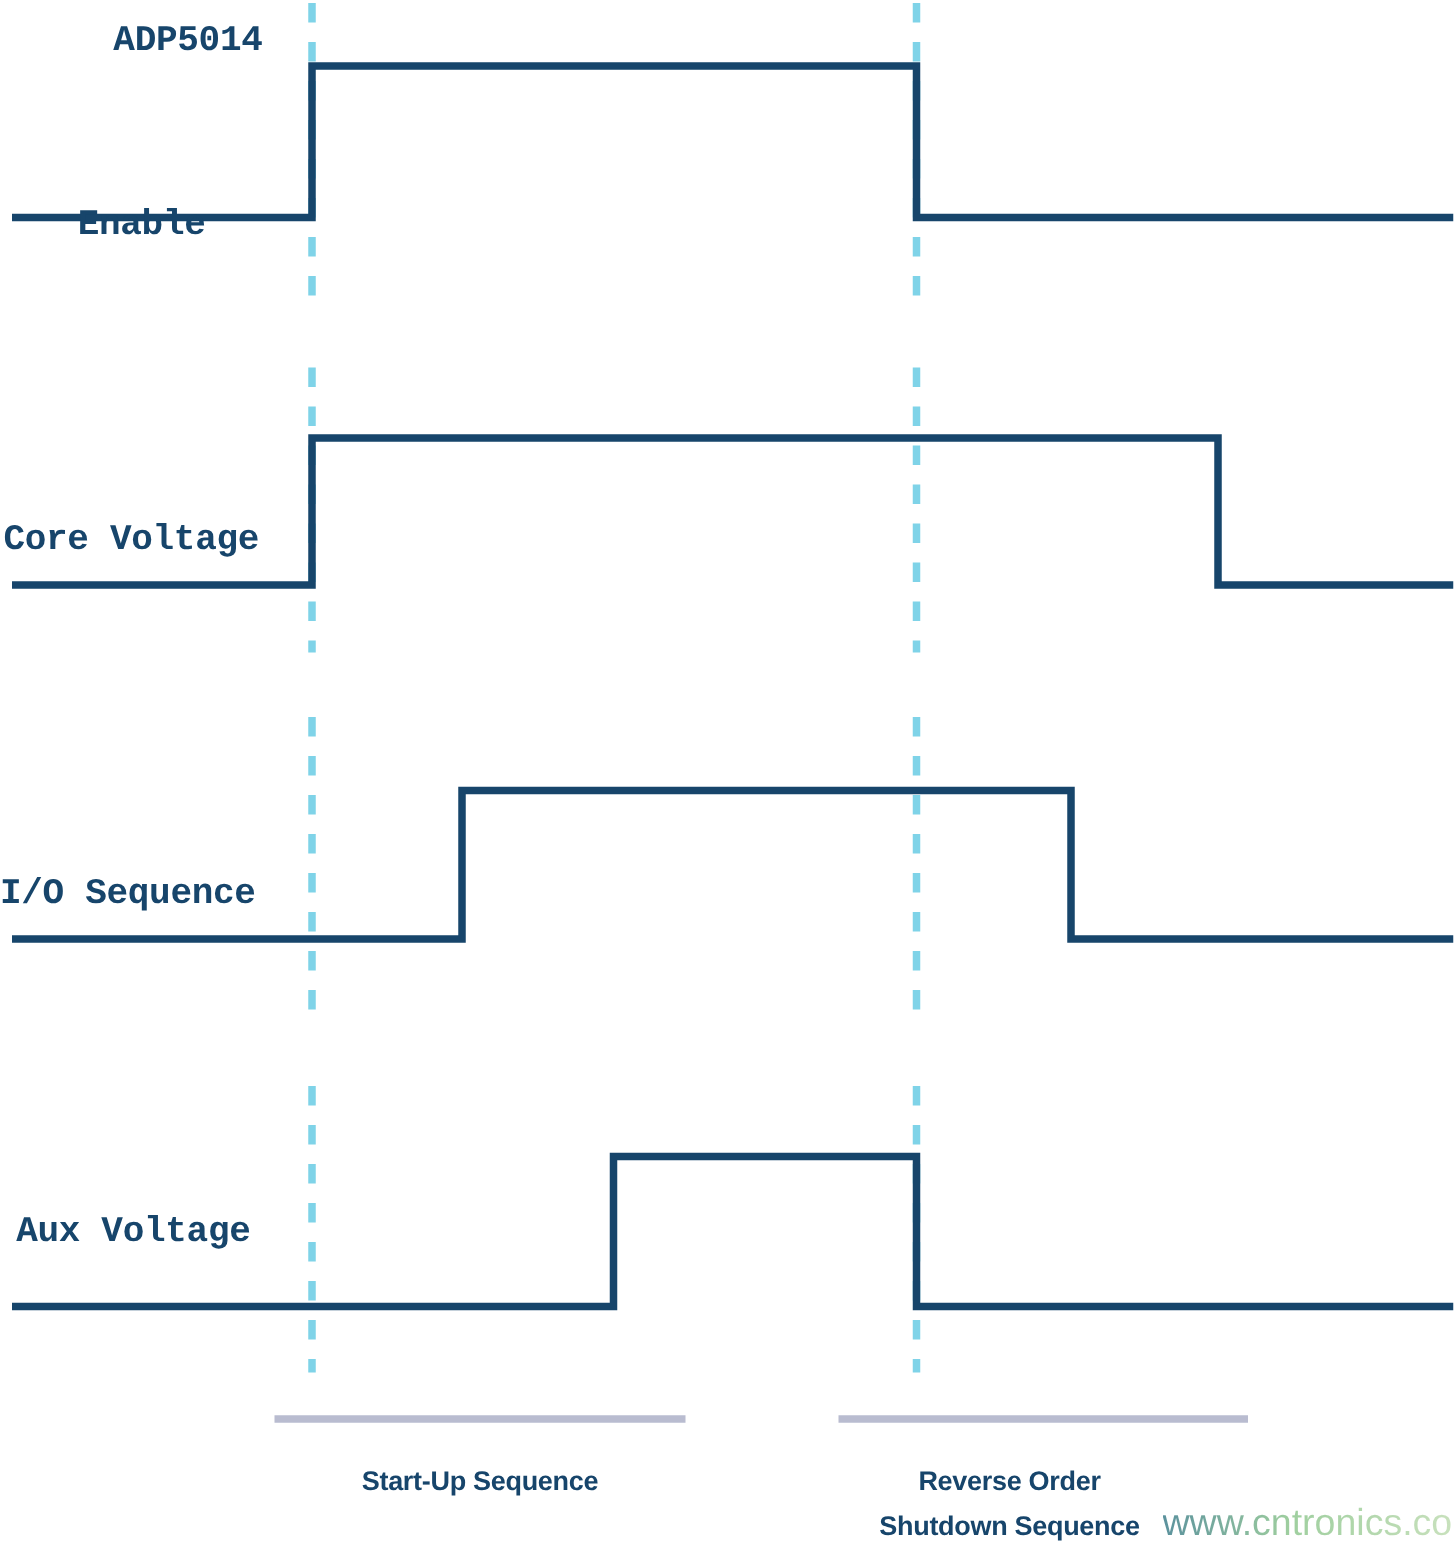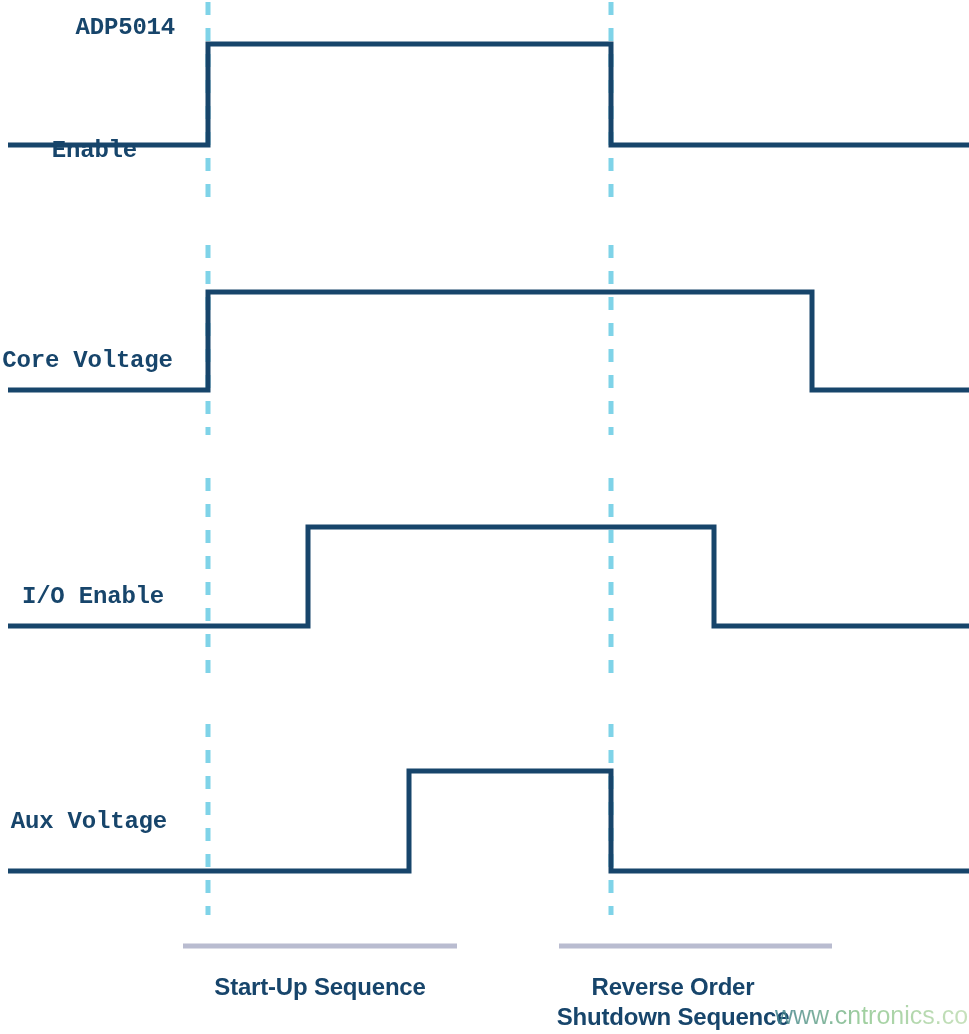--- a/index.html
+++ b/index.html
@@ -34,21 +34,21 @@
     font-size: 24px;
     color: #17456b;
     letter-spacing: -0.2px;
     white-space: nowrap;
     font-family: Liberation Mono, monospace;
   }
   .seq-caption {
     position: absolute;
     text-align: center;
     font-weight: bold;
-    font-size: 24px;
+    font-size: 18px;
     line-height: 30px;
     color: #17456b;
     letter-spacing: -0.2px;
     white-space: pre-line;
     font-family: "Liberation Sans", sans-serif;
   }
   .watermark {
     position: absolute;
     font-size: 25px;
     font-family: "Liberation Sans", sans-serif;
@@ -94,21 +94,21 @@
       <line x1="559" y1="946" x2="832" y2="946"></line>
     </g>
   </svg>
 
   <div class="wave-label" style="left:0px; top:14px; width:175px;">ADP5014</div>
 
   <div class="wave-label" style="left:0px; top:105px; width:137px;margin-top:32px;">Enable</div>
 
   <div class="wave-label" style="left:0px; top:347px; width:175px;text-align:center;">Core Voltage</div>
 
-  <div class="wave-label" style="left:0px; top:583px; width:164px;">I/O Enable</div>
+  <div class="wave-label" style="left:0px; top:583px; width:164px;">I/O Sequence</div>
 
   <div class="wave-label" style="left:0px; top:808px; width:167px;">Aux Voltage</div>
 
   <div class="seq-caption" style="left:170px; top:972px; width:300px;">Start-Up Sequence</div>
 
   <div class="seq-caption" style="left:523px; top:972px; width:300px;">Reverse Order
 Shutdown Sequence</div>
 
   <div class="watermark" style="left:775px; top:1001px;">www.cntronics.com</div>
 

